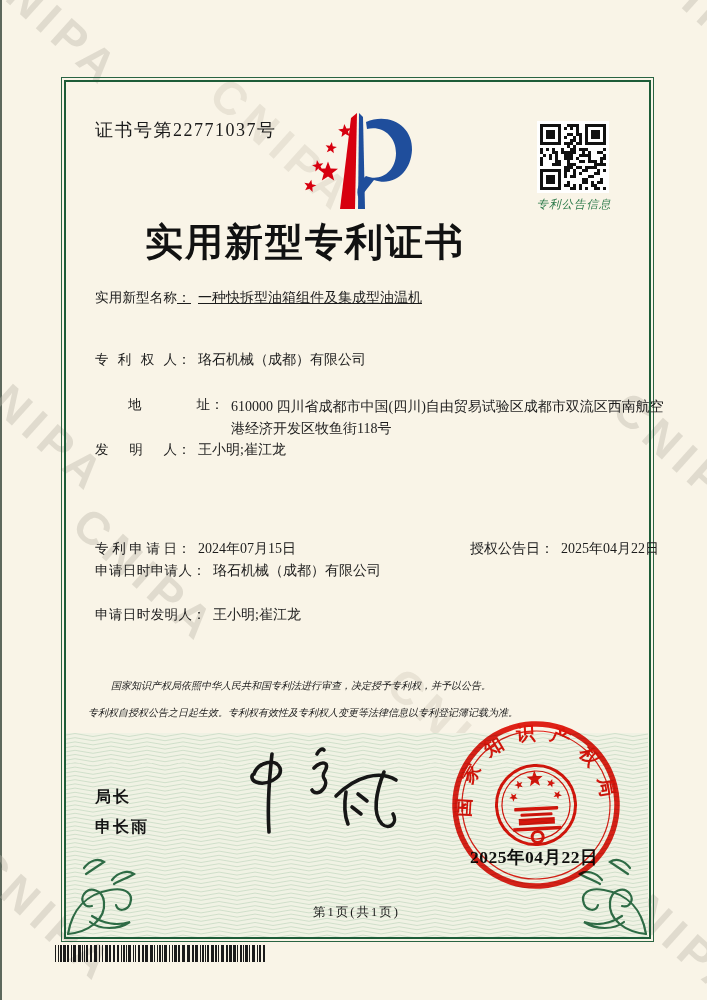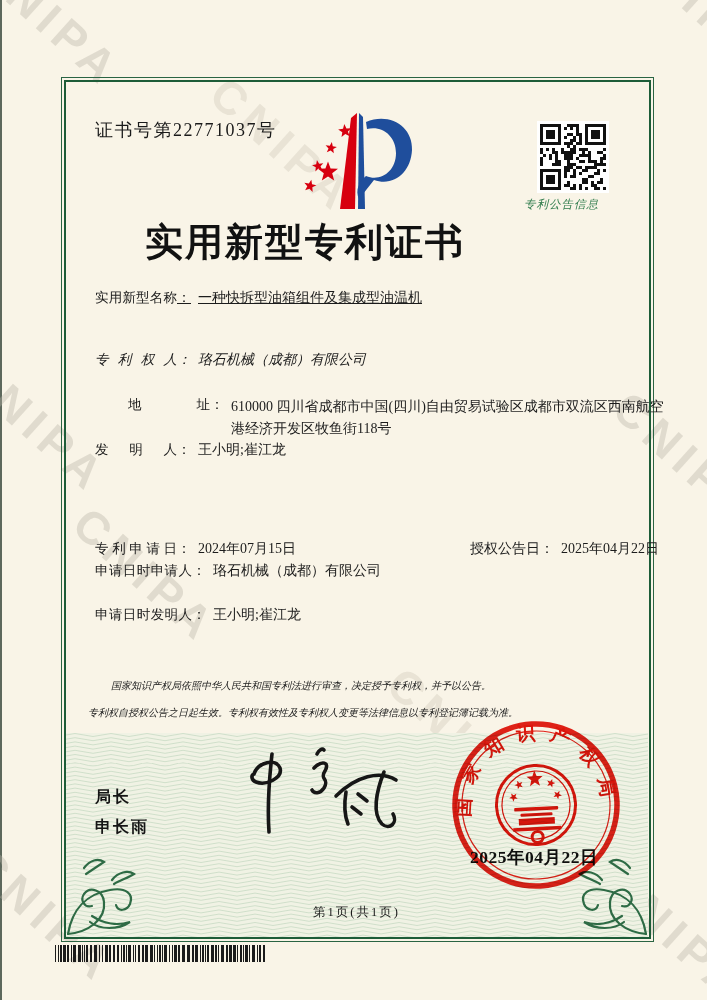--- a/index.html
+++ b/index.html
@@ -14,21 +14,21 @@
   
   .frame{position:absolute;left:61px;top:77px;width:591px;height:863px;border:1px solid #2a6443;}
   .frame-inner{position:absolute;left:2px;top:2px;right:2px;bottom:2px;border:2px solid #1d5c38;}
   .waveband{position:absolute;left:66px;top:733px;width:582px;height:205px;background:#f0f2e4;}
   .waveband svg{display:block;}
   .orn{position:absolute;width:92px;height:92px;}
   
   .certno{position:absolute;left:95px;top:118px;font-size:18px;letter-spacing:1.5px;}
   .logo{position:absolute;left:288px;top:112px;width:135px;height:105px;}
   .qr{position:absolute;left:537px;top:121px;width:72px;height:72px;background:#fff;}
-  .qrcap{position:absolute;left:524px;top:197px;width:100px;text-align:left;font-size:11.5px;
+  .qrcap{position:absolute;left:524px;top:197px;width:100px;text-align:center;font-size:11.5px;
          font-style:italic;letter-spacing:1px;color:#2c7a4a;}
   .title{position:absolute;left:61px;top:217px;width:488px;text-align:center;font-size:38px;
          font-weight:bold;letter-spacing:2px;color:#111;}
   
   .row{position:absolute;left:95px;font-size:14px;white-space:nowrap;color:#1c1c1c;}
   .lbl{display:inline-block;width:82px;font-size:13.5px;text-align:justify;text-align-last:justify;}
   .lblw{width:97px;}
   .colon{margin-right:7px;}
   .r2col{position:absolute;left:375px;top:0;}
   .addr{display:flex;white-space:normal;width:552px;margin-left:33px;}
@@ -307,21 +307,21 @@
       <rect x="6" y="51" width="15" height="15" fill="#fff"></rect>
       <rect x="9" y="54" width="9" height="9" fill="#111"></rect>
     </svg>
   <div class="qrcap">专利公告信息</div>
 
   <div class="title">实用新型专利证书</div>
 
   <div class="row" style="top:289px;text-decoration:underline;">
     <span class="lbl">实用新型名称</span><span class="colon">：</span><span class="val">一种快拆型油箱组件及集成型油温机</span>
   </div>
-  <div class="row" style="top:351px;font-style:italic;">
+  <div class="row" style="top:351px;">
     <span class="lbl">专利权人</span><span class="colon">：</span><span class="val">珞石机械（成都）有限公司</span>
   </div>
   <div class="row addr" style="top:396px;">
     <span class="lbl">地址</span>
       <span class="colon">：</span>
       <div class="addrval">610000 四川省成都市中国(四川)自由贸易试验区成都市双流区西南航空港经济开发区牧鱼街118号</div>
   </div>
   <div class="row" style="top:441px;">
     <span class="lbl">发明人</span><span class="colon">：</span><span class="val">王小明;崔江龙</span>
   </div>

